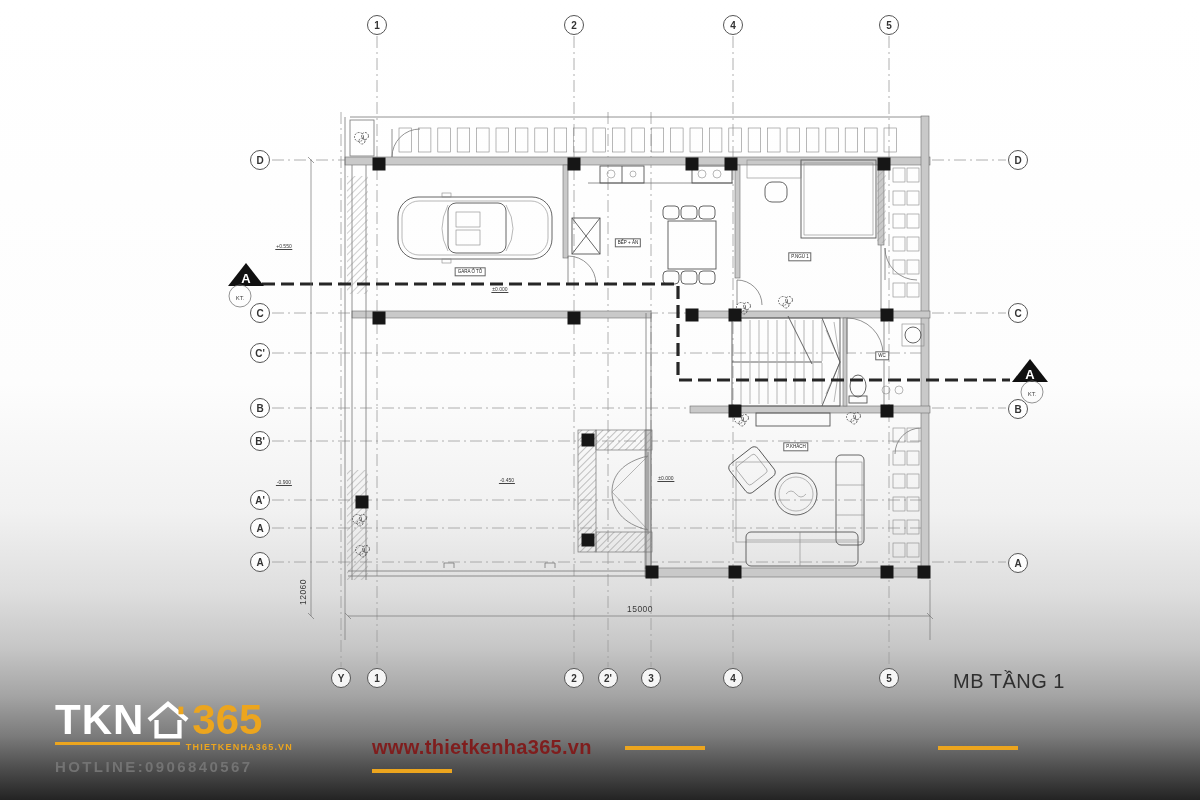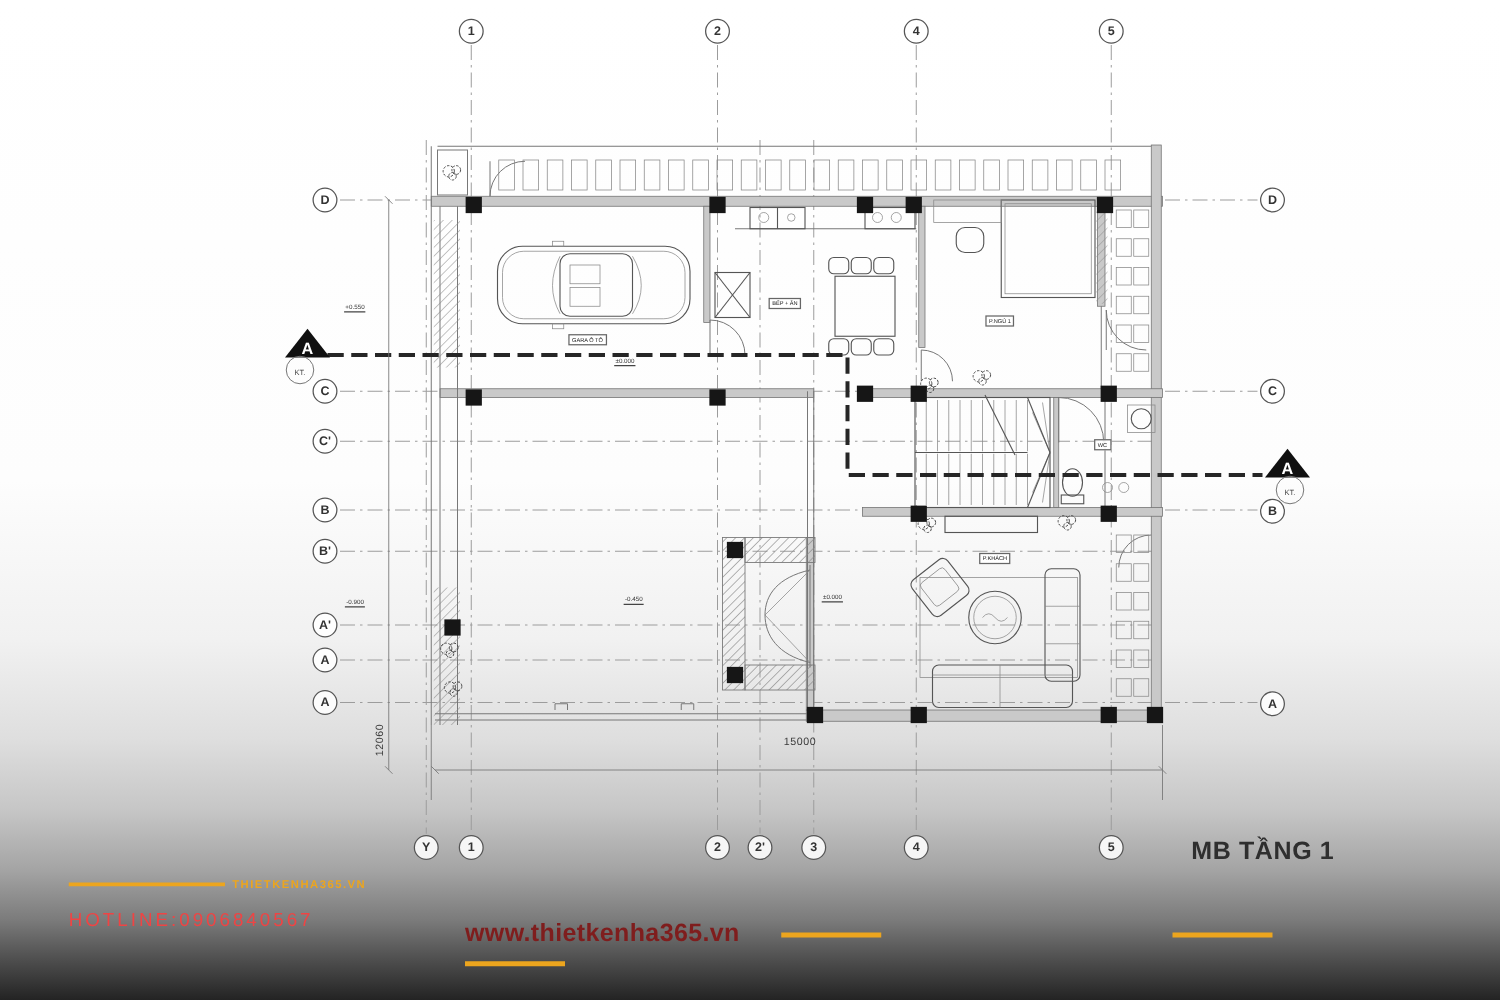--- a/index.html
+++ b/index.html
@@ -22,34 +22,34 @@
   .dimln{stroke:#777;stroke-width:.7;fill:none}
   
   .bubble{position:absolute;width:20px;height:20px;border:1.2px solid #555;border-radius:50%;
     background:rgba(255,255,255,.88);color:#333;font-size:10px;font-weight:bold;
     display:flex;align-items:center;justify-content:center;transform:translate(-50%,-50%);box-sizing:border-box}
   .rlabel{position:absolute;transform:translate(-50%,-50%);border:.5px solid #666;
     background:rgba(255,255,255,.9);font-size:4.5px;line-height:1.2;padding:1px 2px;color:#222;
     text-align:center;white-space:nowrap}
   .level{position:absolute;font-size:5px;color:#333;border-bottom:.6px solid #444;
     transform:translate(-50%,-100%);padding:0 1px;white-space:nowrap}
-  .plan-title{position:absolute;left:953px;top:670px;font-size:20px;font-weight:bold;
+  .plan-title{position:absolute;left:953px;top:670px;font-size:20px;font-weight:normal;
     color:#2f2f2f;letter-spacing:.5px}
   .dim-text{position:absolute;font-size:8.5px;color:#3a3a3a;transform:translate(-50%,-50%);letter-spacing:.5px}
   .dim-text.vert{transform:translate(-50%,-50%) rotate(-90deg)}
   
   .logo{position:absolute;left:55px;top:698px;width:238px;cursor:pointer}
   .logo-row1{display:flex;align-items:flex-end;height:40px}
   .logo-tkn{font-size:42px;font-weight:800;color:#ffffff;letter-spacing:1px;line-height:.85}
   .logo-365{font-size:42px;font-weight:800;color:#eca51e;line-height:.85;margin-left:2px}
   .logo-icon{width:42px;height:40px;margin:0 1px -2px 3px}
-  .logo-row2{display:flex;align-items:center;margin-top:4px}
+  .logo-row2{display:flex;margin-top:4px}
   .logo-bar{flex:1;height:3px;background:#eca51e;margin-right:6px}
   .logo-site{font-size:9px;font-weight:bold;color:#eca51e;letter-spacing:1.2px}
-  .logo-hot{margin-top:16px;font-size:15px;font-weight:normal;color:#ef4444;letter-spacing:2.4px;white-space:nowrap}
+  .logo-hot{margin-top:6px;font-size:15px;font-weight:bold;color:#737373;letter-spacing:2.4px;white-space:nowrap}
   .footer-link{position:absolute;top:736px;color:#7f1d1d;font-size:20px;font-weight:bold;
     letter-spacing:.3px;cursor:pointer;white-space:nowrap}
   .footer-link .ul{display:block;width:80px;height:4px;background:#eca51e;margin-top:10px}
   .lk-www{left:372px}.lk-fb{left:625px}.lk-hot{left:938px}
 </style>
 </head>
 <body>
 
 <svg id="plan-svg" width="1200" height="800" viewBox="0 0 1200 800">
   <defs>
@@ -398,24 +398,33 @@
     <div class="rlabel" style="left: 796px; top: 447px;">P.KHÁCH</div>
     <div class="level" style="left: 500px; top: 293px;">±0.000</div>
     <div class="level" style="left: 507px; top: 484px;">-0.450</div>
     <div class="level" style="left: 666px; top: 482px;">±0.000</div>
     <div class="level" style="left: 284px; top: 250px;">+0.550</div>
     <div class="level" style="left: 284px; top: 486px;">-0.900</div>
   </div>
 
 <div class="plan-title">MB TẦNG 1</div>
 
-<div class="dim-text" style="left:640px;top:593px">15000</div>
+<div class="dim-text" style="left:640px;top:609px">15000</div>
 <div class="dim-text vert" style="left:303px;top:592px">12060</div>
 
 <div class="logo">
+  <div class="logo-row1">
+    <span class="logo-tkn">TKN</span>
+    <svg class="logo-icon" viewBox="0 0 44 40">
+      <polyline points="2,20 22,3 42,20" stroke="#ffffff" stroke-width="4.5" fill="none"></polyline>
+      <rect x="33" y="6" width="5" height="8" fill="#eca51e"></rect>
+      <path d="M10,20 V37 H34 V20" stroke="#ffffff" stroke-width="4.5" fill="none"></path>
+    </svg>
+    <span class="logo-365">365</span>
+  </div>
   <div class="logo-row2">
     <span class="logo-bar"></span>
     <span class="logo-site">THIETKENHA365.VN</span>
   </div>
   <div class="logo-hot">HOTLINE:0906840567</div>
 </div>
 
 <div class="footer-link lk-www">
   <span>www.thietkenha365.vn</span>
   <span class="ul"></span>

